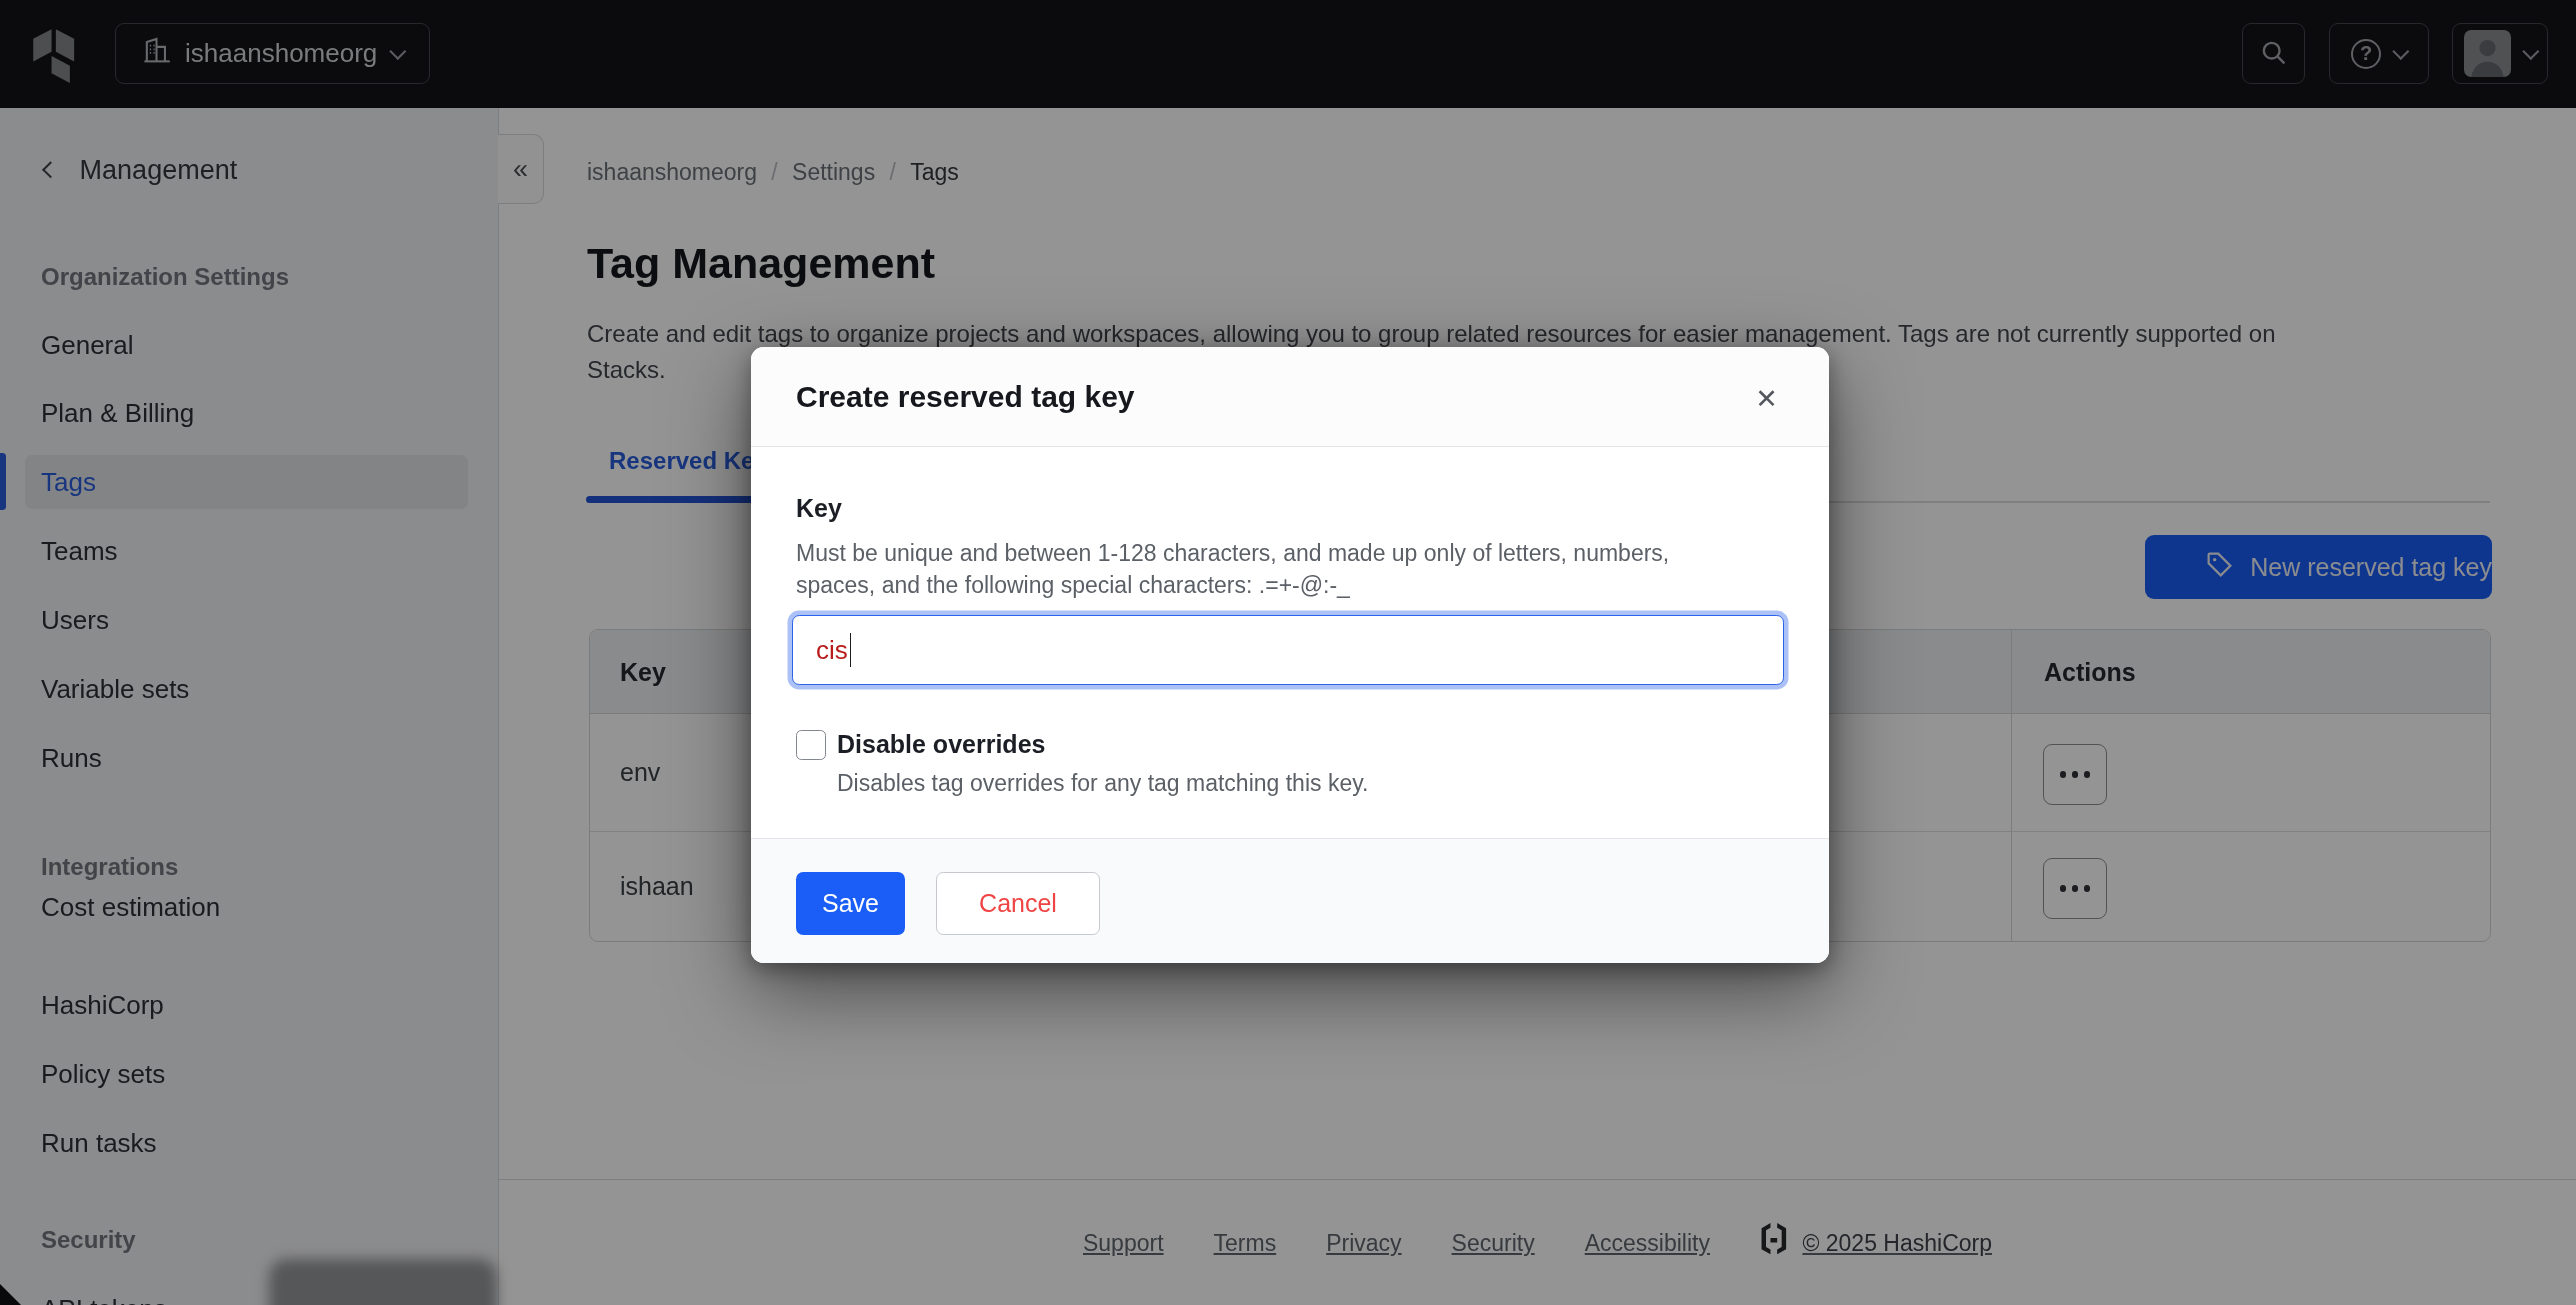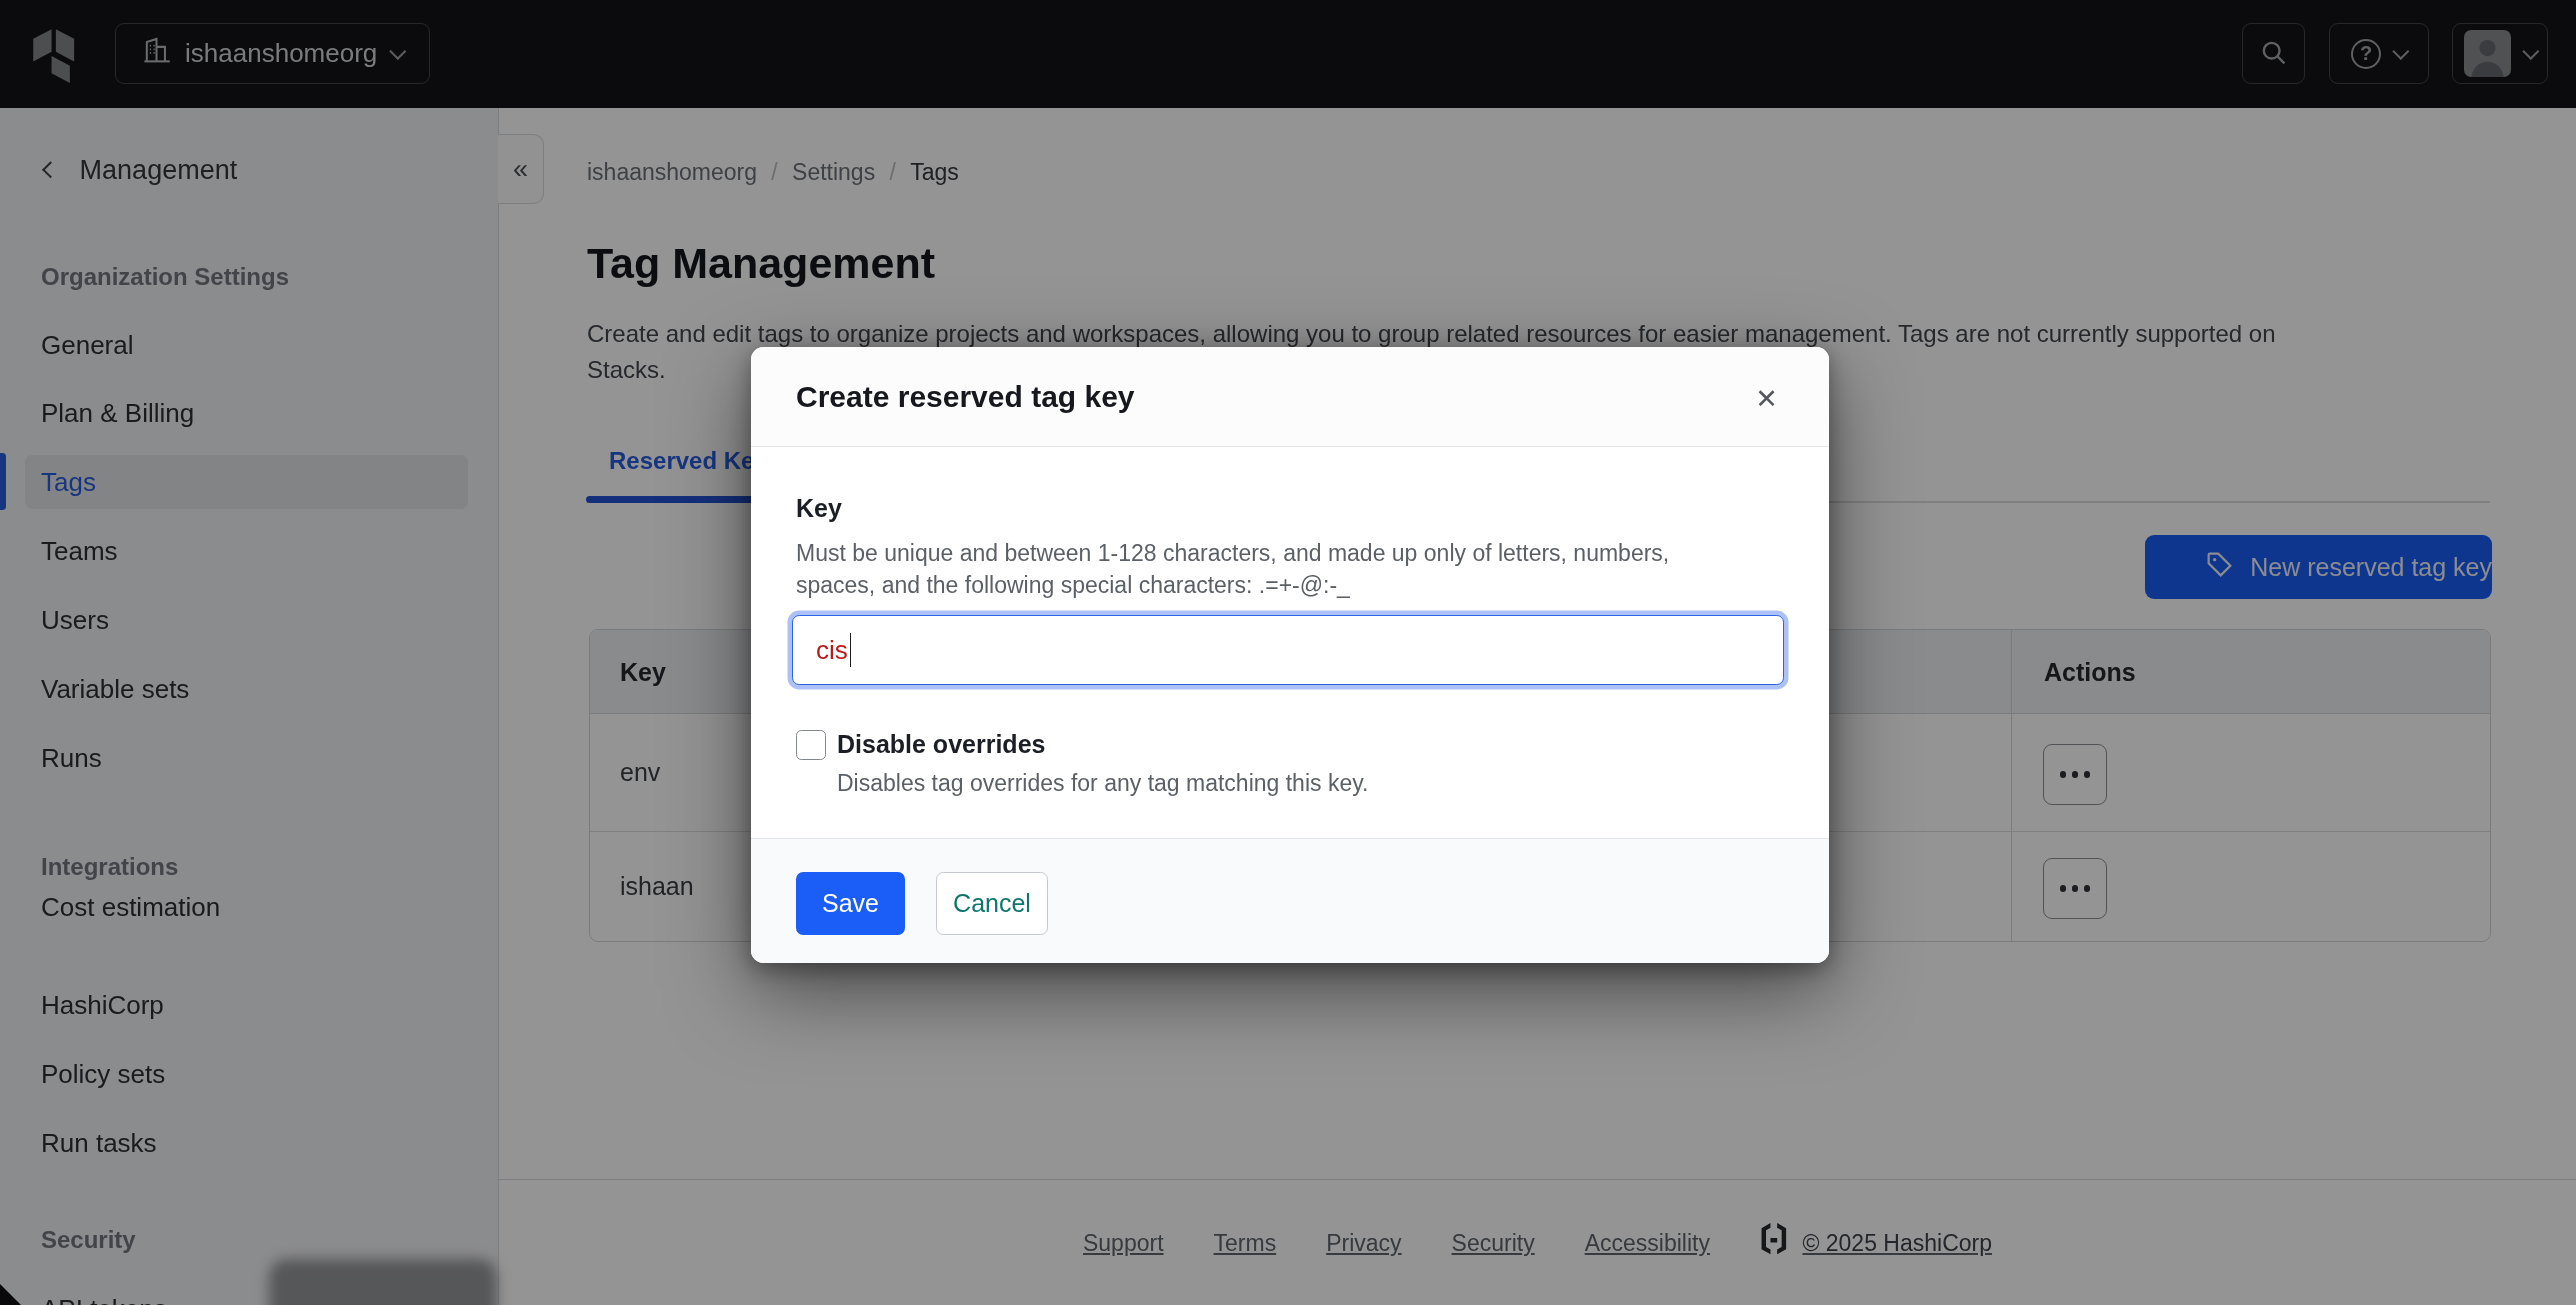--- a/index.html
+++ b/index.html
@@ -96,22 +96,22 @@
     padding-left:23px; font-size:26px; color:#b91c1c; cursor:text; background:#fff; }
   #caret { width:1.8px; height:34px; background:#1a1c20; margin-left:1.8px; }
   #cbox { position:absolute; left:45px; top:383px; width:30px; height:30px; border:1.8px solid #82868e;
     border-radius:5.4px; background:#fff; cursor:pointer; }
   #cbox-label { position:absolute; left:86px; top:383px; font-size:25px; font-weight:bold; color:#1b1e24; cursor:pointer; }
   #cbox-desc { position:absolute; left:86px; top:423px; font-size:23px; color:#5b6067; }
   #modal-footer { position:absolute; left:0; top:491px; width:100%; height:125px; background:#f9fafb;
     border-top:0.9px solid #e3e5e8; border-radius:0 0 12.5px 12.5px; }
   #save-btn { position:absolute; left:45px; top:33px; width:109px; height:63px; border-radius:7.2px; background:#1b5ef7;
     color:#fff; font-size:25px; display:flex; align-items:center; justify-content:center; cursor:pointer; }
-  #cancel-btn { position:absolute; left:185px; top:33px; width:112px; height:63px; border-radius:7.2px; background:#fff;
-    border:1.3px solid #c6c9ce; color:#0f766e; font-size:25px; display:flex; align-items:center; justify-content:center; cursor:pointer; }
+  #cancel-btn { position:absolute; left:185px; top:33px; width:164px; height:63px; border-radius:7.2px; background:#fff;
+    border:1.3px solid #c6c9ce; color:#ef4444; font-size:25px; display:flex; align-items:center; justify-content:center; cursor:pointer; }
 </style>
 </head>
 <body>
 
 <div id="navbar">
   <span class="abs" style="left:32px; top:27px;">
     <svg width="52" height="56" viewBox="0 0 48 52">
       <g fill="#85878a">
         <polygon points="1,11 18,2 18,23 1,32"></polygon>
         <polygon points="22,2 39,11 39,32 22,23"></polygon>

